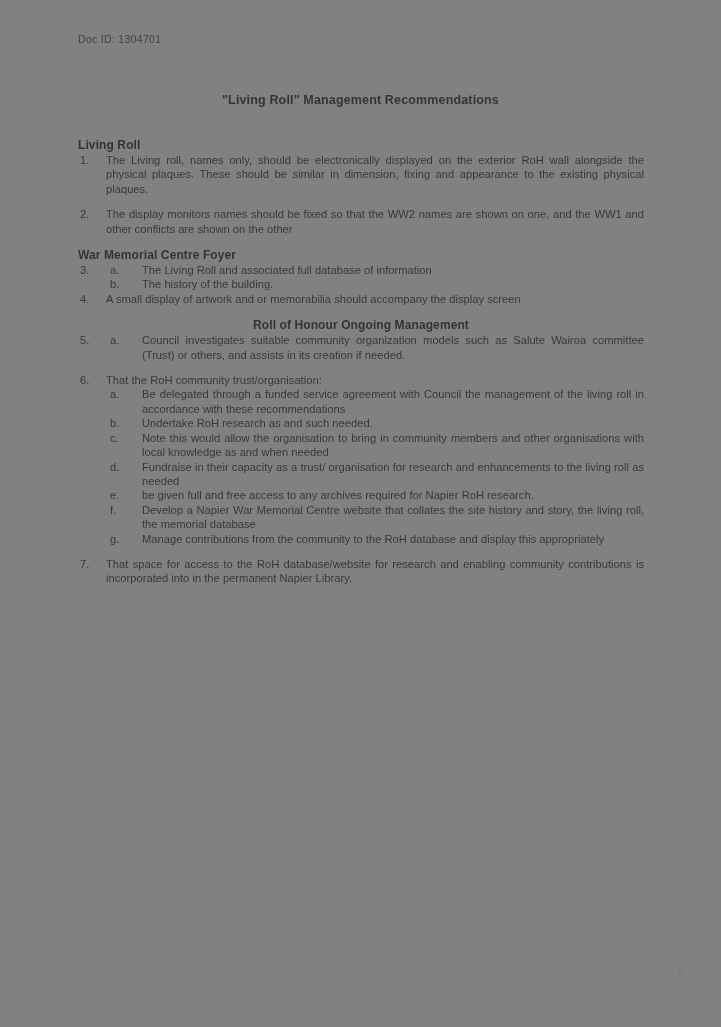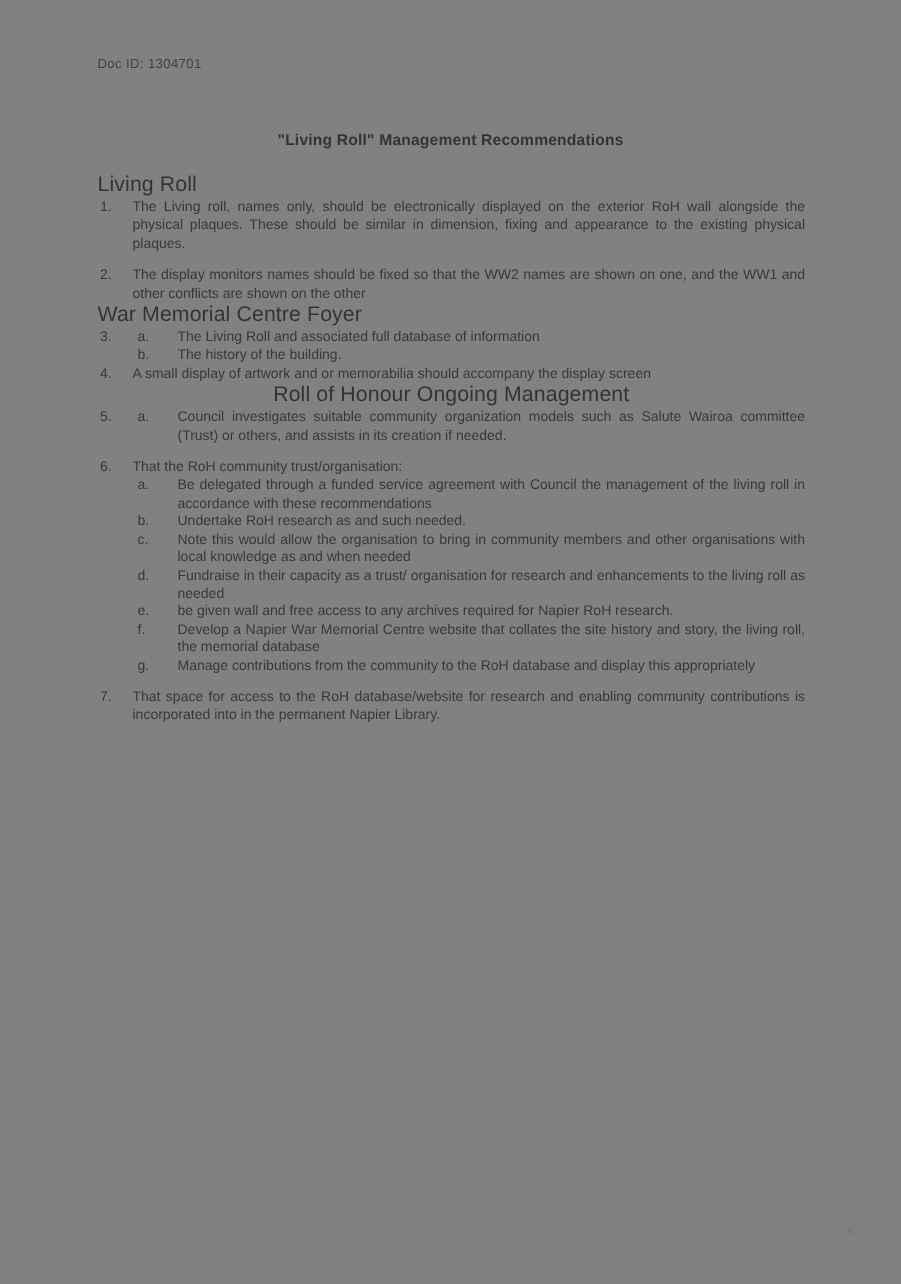--- a/index.html
+++ b/index.html
@@ -16,21 +16,21 @@
     overflow: hidden;
   }
   .page {
     position: absolute;
     inset: 0;
     background: #818181;
   }
   
   .scan {
     position: absolute;
-    left: 0; top: 12px;
+    left: 0; top: 0;
     width: 721px;
     height: 817px;
     filter: blur(0.32px) contrast(0.78) brightness(1.02);
     opacity: 0.97;
   }
   .doc-id {
     position: absolute;
     left: 78px;
     top: 33px;
     font-size: 10.5px;
@@ -48,23 +48,23 @@
     letter-spacing: 0.15px;
     color: #1a1a1a;
   }
   .content {
     position: absolute;
     left: 78px;
     top: 126px;
     width: 566px;
   }
   h2.section {
-    font-size: 17px;
-    font-weight: normal;
-    margin: 0 0 1px 0;
+    font-size: 12px;
+    font-weight: bold;
+    margin: 12px 0 1px 0;
     letter-spacing: 0.1px;
     color: #1a1a1a;
   }
   .sec-gap { margin-top: 14px; }
   .sec-gap2 { margin-top: 13px; text-align: center; }
 
   ol.lvl1 {
     list-style: none;
     margin: 0;
     padding: 0;
@@ -187,21 +187,21 @@
             <li>
               <span class="marker">c.</span>
               <span class="li-text">Note this would allow the organisation to bring in community members and other organisations with local knowledge as and when needed</span>
             </li>
             <li>
               <span class="marker">d.</span>
               <span class="li-text">Fundraise in their capacity as a trust/ organisation for research and enhancements to the living roll as needed</span>
             </li>
             <li>
               <span class="marker">e.</span>
-              <span class="li-text">be given wall and free access to any archives required for Napier RoH research.</span>
+              <span class="li-text">be given full and free access to any archives required for Napier RoH research.</span>
             </li>
             <li>
               <span class="marker">f.</span>
               <span class="li-text">Develop a Napier War Memorial Centre website that collates the site history and story, the living roll, the memorial database</span>
             </li>
             <li>
               <span class="marker">g.</span>
               <span class="li-text">Manage contributions from the community to the RoH database and display this appropriately</span>
             </li>
           </ol>

